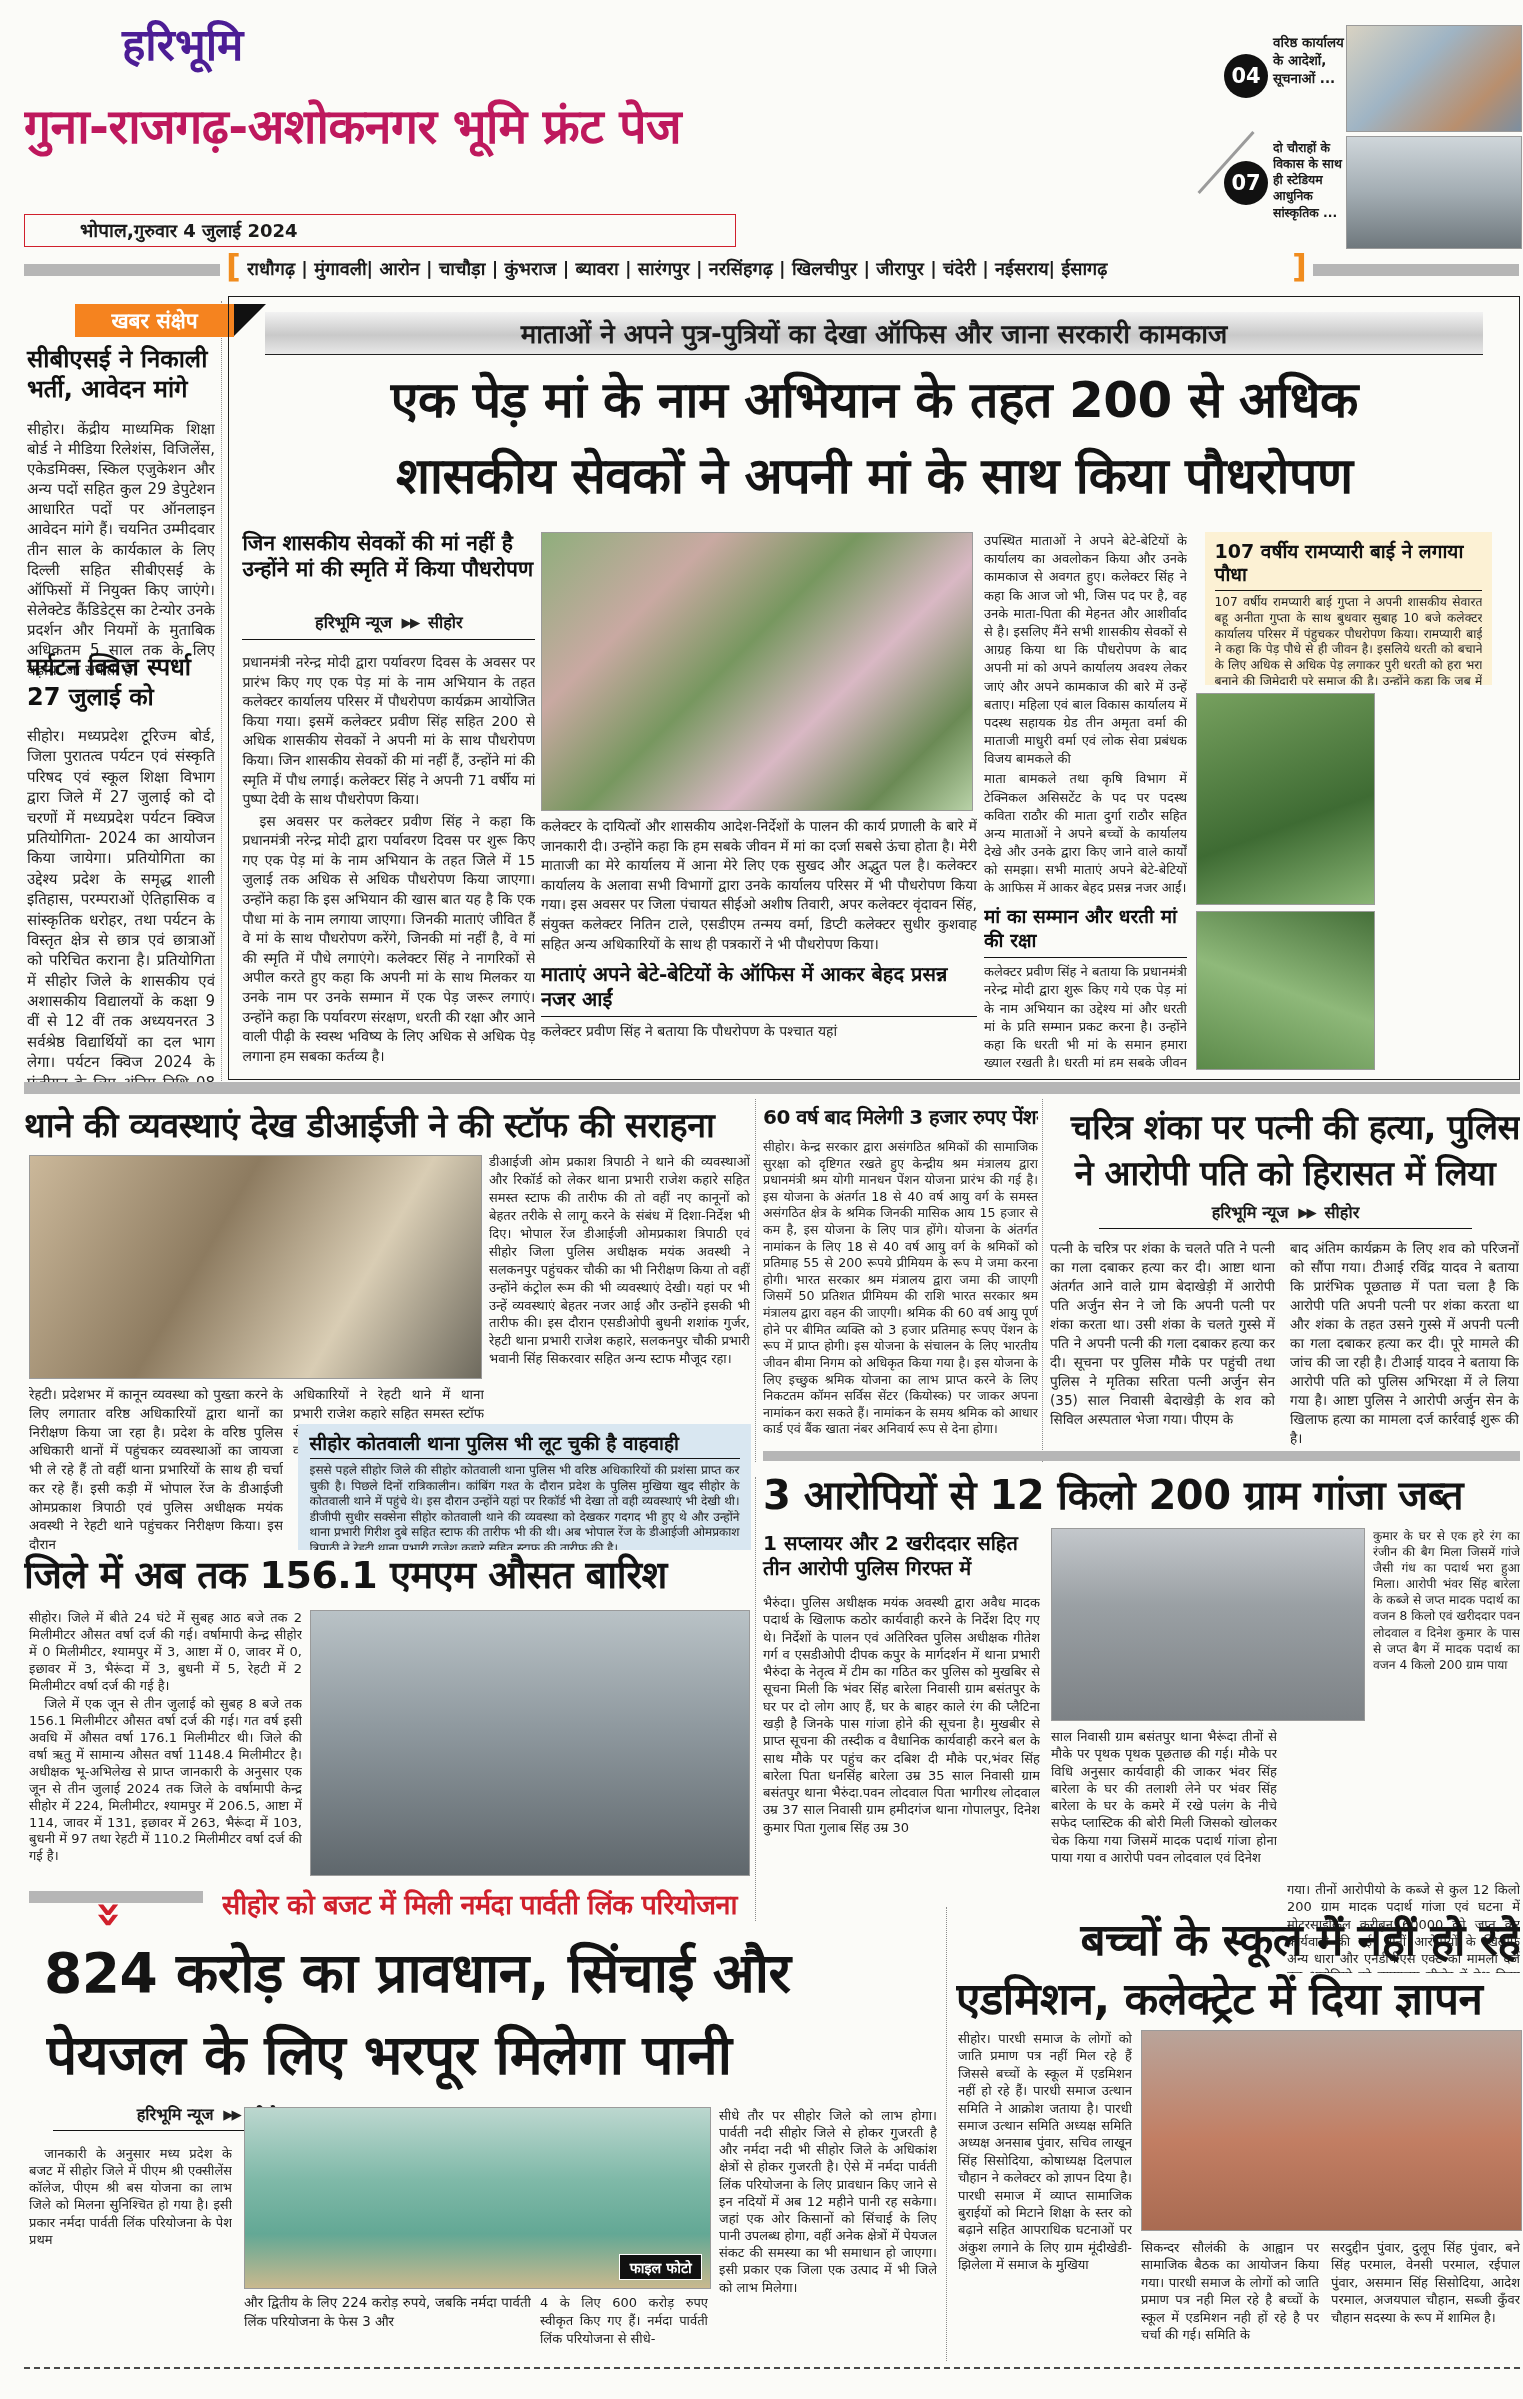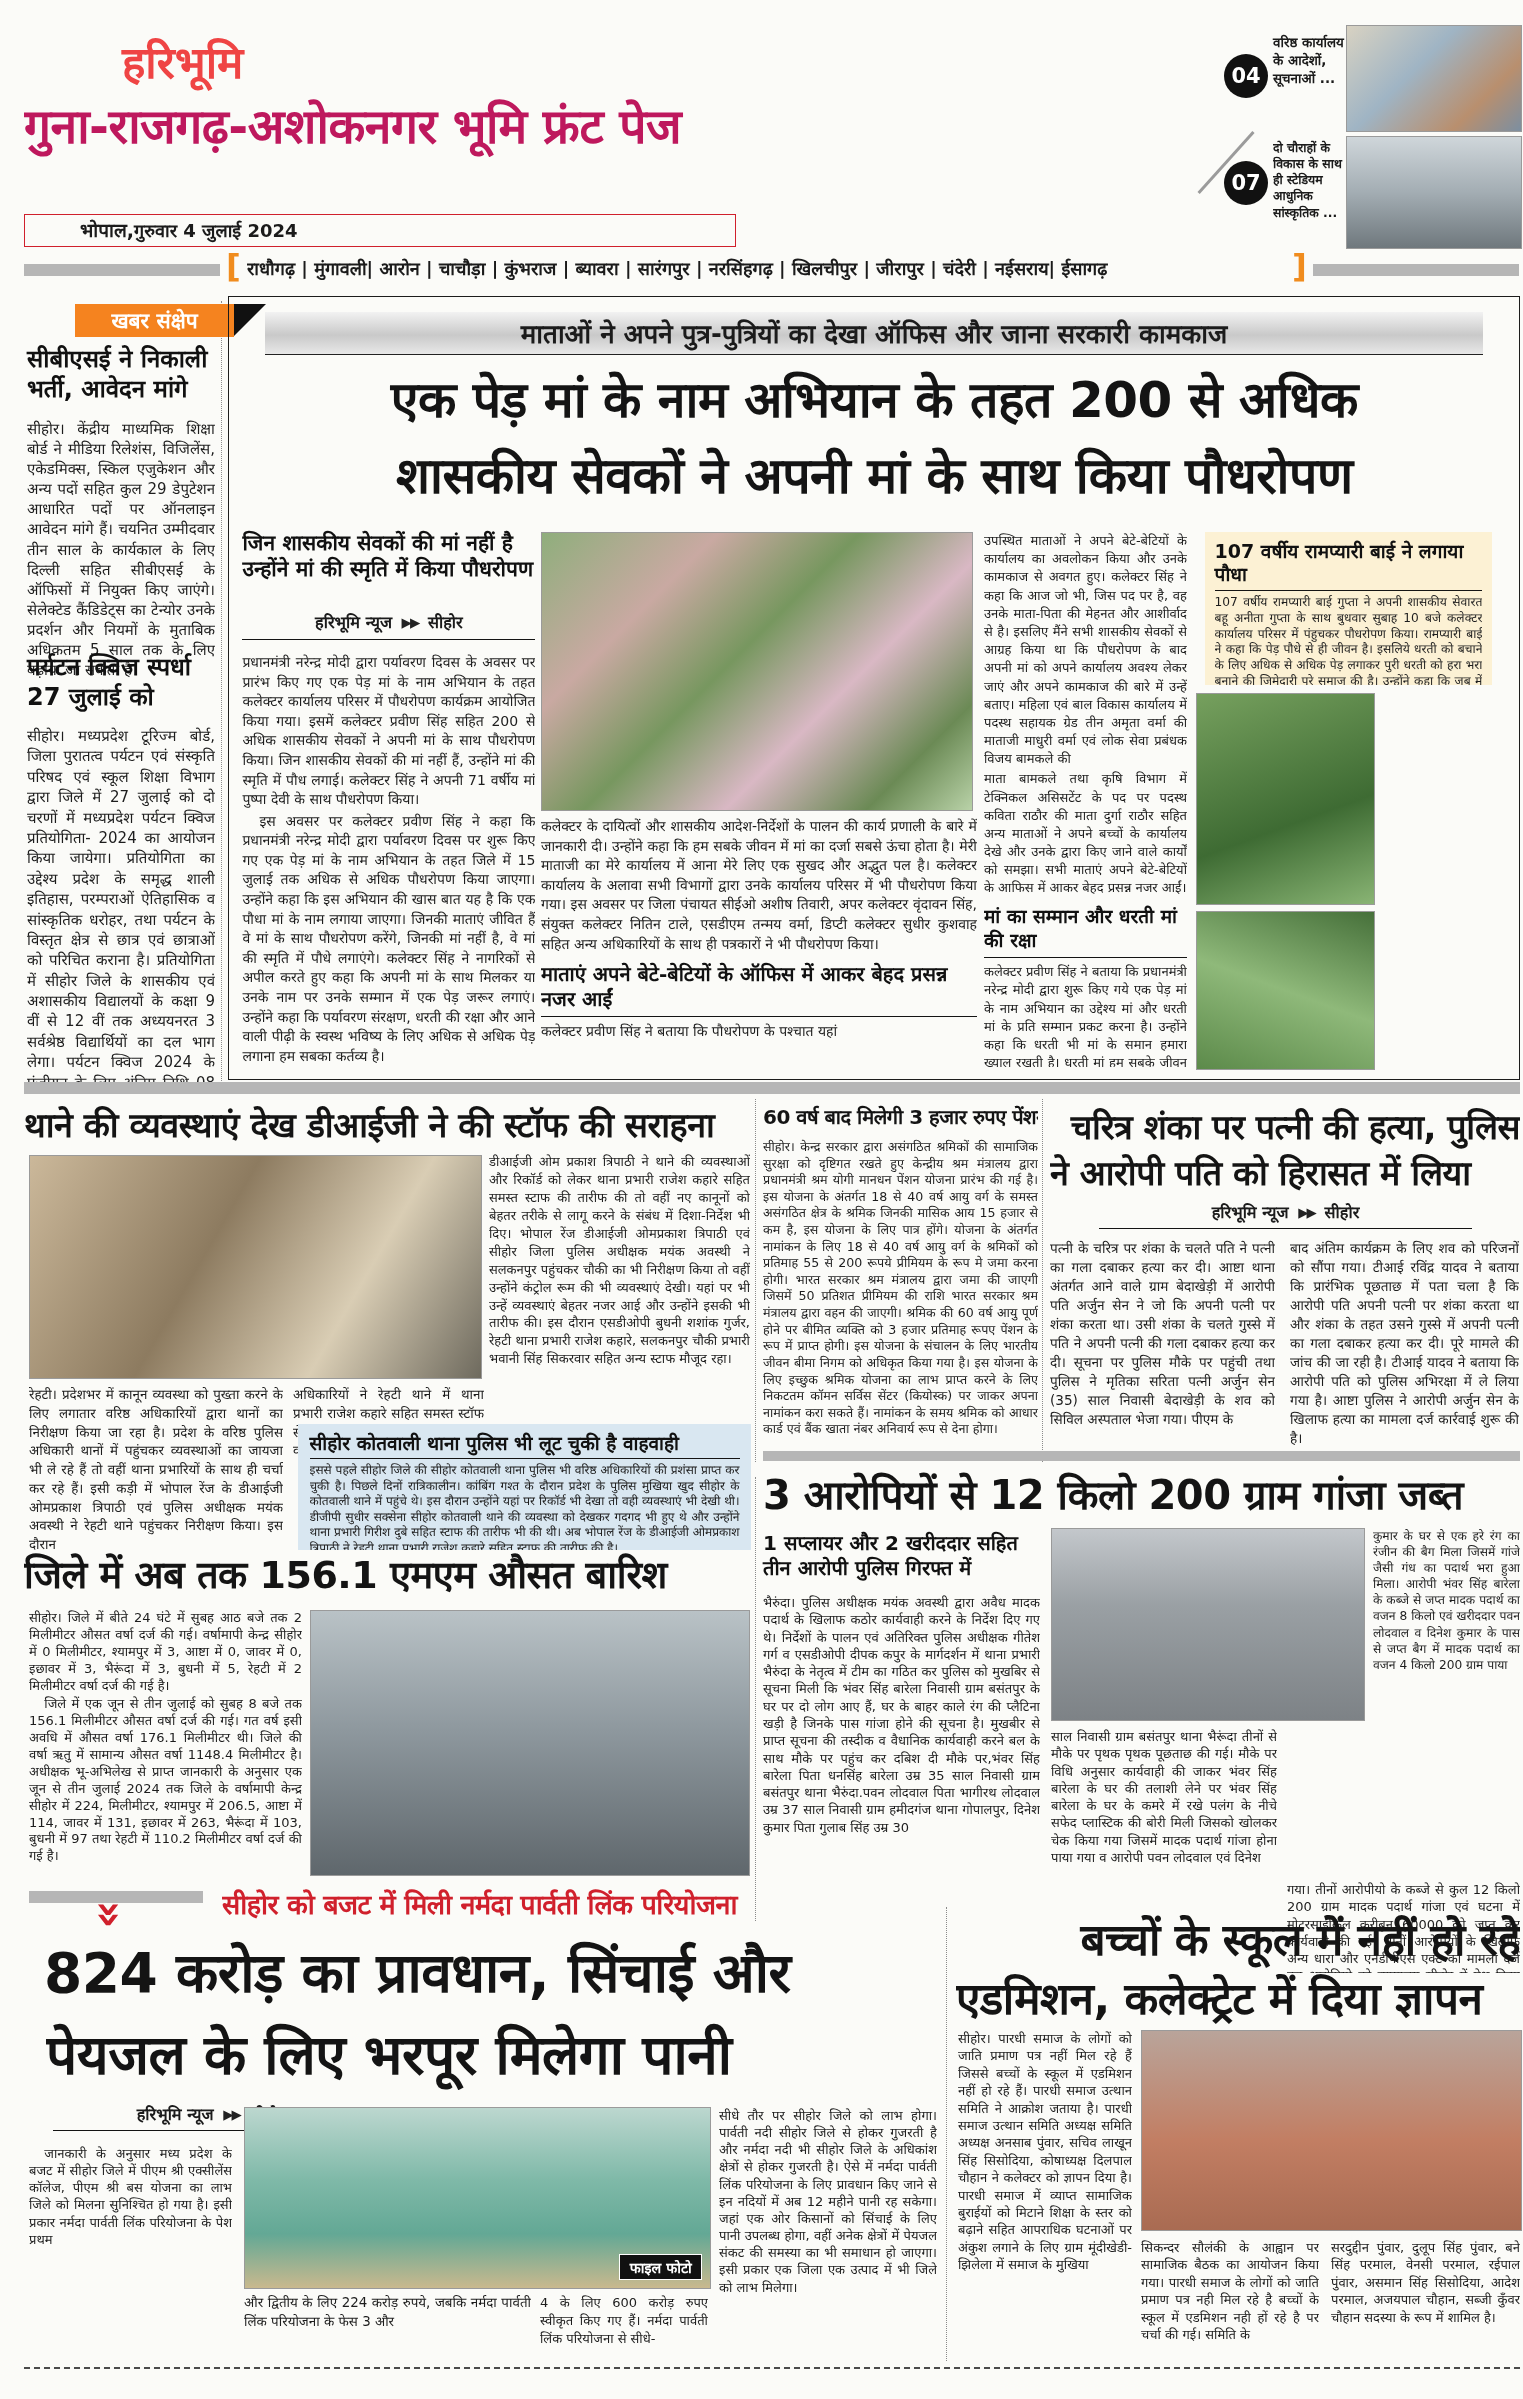--- a/index.html
+++ b/index.html
@@ -39,21 +39,21 @@
   .ph-river{background:linear-gradient(180deg,#bcd7cf 0%,#7fb9a8 40%,#63a895 70%,#c9b98e 100%);}
   .ph-ground{background:linear-gradient(180deg,#b9a49a 0%,#c27e63 55%,#a96b52 100%);}
   .ph-school{background:linear-gradient(135deg,#d8d2c2 0%,#9fb4c4 40%,#b98f6e 75%,#7c8fa1 100%);}
   .ph-road{background:linear-gradient(180deg,#cfd6da 0%,#a3adb3 50%,#6f787d 100%);}
   .filelabel{position:absolute;right:7.6px;bottom:7.6px;background:#111;color:#fff;
              font-size:14.3px;font-weight:bold;padding:2.9px 9.6px;border:1px solid #fff;}
 </style>
 </head>
 <body>
 
-<div class="abs b" style="left:122px;top:31px;font-size:44px;color:#ef4444;">हरिभूमि</div>
+<div class="abs b" style="left:122px;top:13px;font-size:44px;color:#4c1d95;">हरिभूमि</div>
 <div class="abs hl nw red" style="left:24px;top:92px;width:946px;font-size:48px;color:#be185d;">गुना-राजगढ़-अशोकनगर भूमि फ्रंट पेज</div>
 <div class="abs" style="left:24px;top:214px;width:712px;height:32.5px;border:1.9px solid #d0202c;display:flex;align-items:center;padding-left:55px;box-sizing:border-box;">
   <span class="b" style="font-size:19px;">भोपाल,</span>
   <span style="font-size:18px;font-weight:bold;"> गुरुवार 4 जुलाई 2024</span>
 </div>
 
 <div class="abs teaser-num" style="left:1224px;top:54px;">04</div>
 <div class="abs b" style="left:1273px;top:34px;width:71px;font-size:13.4px;line-height:1.35;">वरिष्ठ कार्यालय के आदेशों, सूचनाओं ...</div>
 <div class="abs ph ph-school" style="left:1346px;top:25px;width:174px;height:105px;"></div>
 
@@ -131,21 +131,21 @@
   <div class="bt j" style="font-size:12px;line-height:1.3;">इससे पहले सीहोर जिले की सीहोर कोतवाली थाना पुलिस भी वरिष्ठ अधिकारियों की प्रशंसा प्राप्त कर चुकी है। पिछले दिनों रात्रिकालीन। कांबिंग गश्त के दौरान प्रदेश के पुलिस मुखिया खुद सीहोर के कोतवाली थाने में पहुंचे थे। इस दौरान उन्होंने यहां पर रिकॉर्ड भी देखा तो वही व्यवस्थाएं भी देखी थी। डीजीपी सुधीर सक्सेना सीहोर कोतवाली थाने की व्यवस्था को देखकर गदगद भी हुए थे और उन्होंने थाना प्रभारी गिरीश दुबे सहित स्टाफ की तारीफ भी की थी। अब भोपाल रेंज के डीआईजी ओमप्रकाश त्रिपाठी ने रेहटी थाना प्रभारी राजेश कहारे सहित स्टाफ की तारीफ की है।</div>
 </div>
 
 <div class="abs dot-v" style="left:755px;top:1099px;height:363px;"></div>
 <div class="abs dot-v" style="left:1042px;top:1099px;height:363px;"></div>
 
 <div class="abs hl nw" style="left:763px;top:1103px;width:275px;font-size:20px;">60 वर्ष बाद मिलेगी 3 हजार रुपए पेंशन</div>
 <div class="abs bt j" style="left:763px;top:1139px;width:275px;height:317px;font-size:12.6px;line-height:1.32;">सीहोर। केन्द्र सरकार द्वारा असंगठित श्रमिकों की सामाजिक सुरक्षा को दृष्टिगत रखते हुए केन्द्रीय श्रम मंत्रालय द्वारा प्रधानमंत्री श्रम योगी मानधन पेंशन योजना प्रारंभ की गई है। इस योजना के अंतर्गत 18 से 40 वर्ष आयु वर्ग के समस्त असंगठित क्षेत्र के श्रमिक जिनकी मासिक आय 15 हजार से कम है, इस योजना के लिए पात्र होंगे। योजना के अंतर्गत नामांकन के लिए 18 से 40 वर्ष आयु वर्ग के श्रमिकों को प्रतिमाह 55 से 200 रूपये प्रीमियम के रूप मे जमा करना होगी। भारत सरकार श्रम मंत्रालय द्वारा जमा की जाएगी जिसमें 50 प्रतिशत प्रीमियम की राशि भारत सरकार श्रम मंत्रालय द्वारा वहन की जाएगी। श्रमिक की 60 वर्ष आयु पूर्ण होने पर बीमित व्यक्ति को 3 हजार प्रतिमाह रूपए पेंशन के रूप में प्राप्त होगी। इस योजना के संचालन के लिए भारतीय जीवन बीमा निगम को अधिकृत किया गया है। इस योजना के लिए इच्छुक श्रमिक योजना का लाभ प्राप्त करने के लिए निकटतम कॉमन सर्विस सेंटर (कियोस्क) पर जाकर अपना नामांकन करा सकते हैं। नामांकन के समय श्रमिक को आधार कार्ड एवं बैंक खाता नंबर अनिवार्य रूप से देना होगा।</div>
 
 <div class="abs hl nw" style="left:1050px;top:1103px;width:470px;font-size:34px;text-align:right;">चरित्र शंका पर पत्नी की हत्या, पुलिस</div>
-<div class="abs hl nw" style="left:1050px;top:1149px;width:470px;font-size:34px;">ने आरोपी पति को हिरासत में लिया</div>
+<div class="abs hl nw" style="left:1050px;top:1149px;width:470px;font-size:34px;text-align:center;">ने आरोपी पति को हिरासत में लिया</div>
 <div class="abs byline rule-b" style="left:1099px;top:1201px;width:373px;padding-bottom:4.8px;">
   <span>हरिभूमि न्यूज</span>
   <span class="ff">▶▶</span>
   <span>सीहोर</span>
 </div>
 <div class="abs bt j" style="left:1050px;top:1239px;width:225px;height:220px;font-size:13.6px;">पत्नी के चरित्र पर शंका के चलते पति ने पत्नी का गला दबाकर हत्या कर दी। आष्टा थाना अंतर्गत आने वाले ग्राम बेदाखेड़ी में आरोपी पति अर्जुन सेन ने जो कि अपनी पत्नी पर शंका करता था। उसी शंका के चलते गुस्से में पति ने अपनी पत्नी की गला दबाकर हत्या कर दी। सूचना पर पुलिस मौके पर पहुंची तथा पुलिस ने मृतिका सरिता पत्नी अर्जुन सेन (35) साल निवासी बेदाखेड़ी के शव को सिविल अस्पताल भेजा गया। पीएम के</div>
 <div class="abs bt j" style="left:1290px;top:1239px;width:229px;height:220px;font-size:13.6px;">बाद अंतिम कार्यक्रम के लिए शव को परिजनों को सौंपा गया। टीआई रविंद्र यादव ने बताया कि प्रारंभिक पूछताछ में पता चला है कि आरोपी पति अपनी पत्नी पर शंका करता था और शंका के तहत उसने गुस्से में अपनी पत्नी का गला दबाकर हत्या कर दी। पूरे मामले की जांच की जा रही है। टीआई यादव ने बताया कि आरोपी पति को पुलिस अभिरक्षा में ले लिया गया है। आष्टा पुलिस ने आरोपी अर्जुन सेन के खिलाफ हत्या का मामला दर्ज कार्रवाई शुरू की है।</div>
 
 <div class="abs graybar" style="left:763px;top:1451px;width:757px;height:9.6px;"></div>
 

